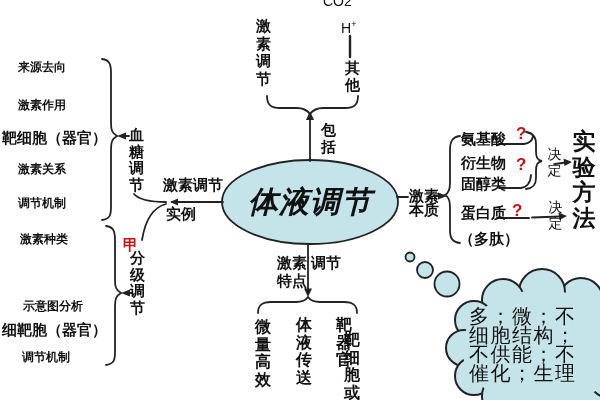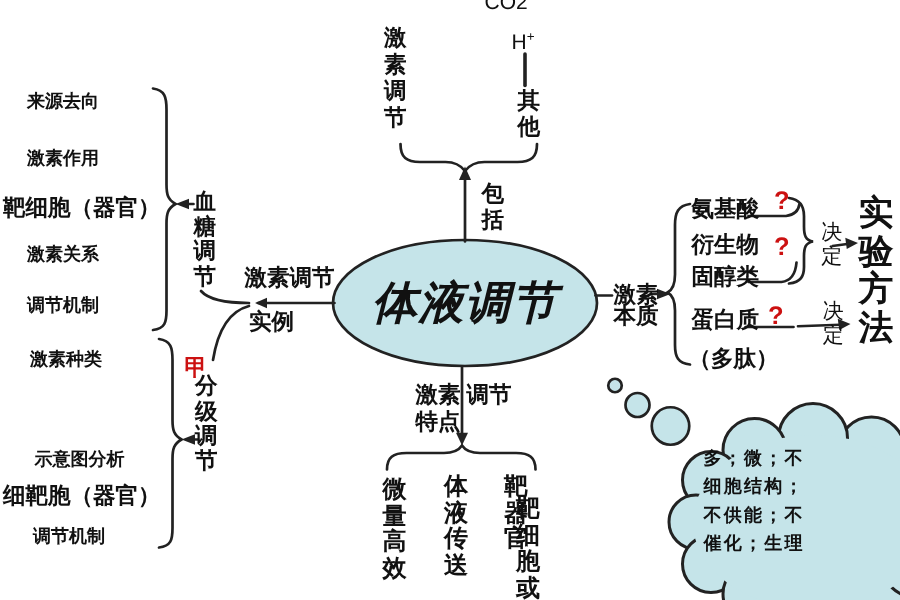--- a/index.html
+++ b/index.html
@@ -28,22 +28,22 @@
        word-break:break-all;line-height:15.5px;text-align:center;}
   .vlg{position:absolute;z-index:2;width:26px;font-size:23px;font-weight:bold;
        word-break:break-all;line-height:25.5px;text-align:center;}
   .red{color:var(--red);}
   .qmark{position:absolute;z-index:2;font-size:17px;font-weight:bold;color:var(--red);}
   .center-label{
     position:absolute;z-index:2;left:222px;top:161px;width:176px;height:82px;
     display:flex;align-items:center;justify-content:center;
     font-size:30px;font-weight:bold;letter-spacing:1px;font-style:italic;
   }
-  .cloud-text{position:absolute;z-index:2;left:469px;top:296px;
-    font-size:12px;font-weight:bold;line-height:19px;letter-spacing:1.5px;}
+  .cloud-text{position:absolute;z-index:2;left:469px;top:307px;
+    font-size:20px;font-weight:normal;line-height:19px;letter-spacing:1.5px;}
   sup{font-size:9px;}
   
   .ln{stroke:var(--stroke);stroke-width:1.8;fill:none;stroke-linecap:round;}
   .ln2{stroke:var(--stroke);stroke-width:2.4;fill:none;stroke-linecap:round;}
   .ah{fill:var(--stroke);stroke:none;}
   .shape{fill:var(--node-fill);stroke:var(--stroke);stroke-width:1.8;}
   .shape2{fill:var(--node-fill);stroke:var(--stroke);stroke-width:2;}
   .noline{fill:var(--node-fill);stroke:none;}
 </style>
 </head>

